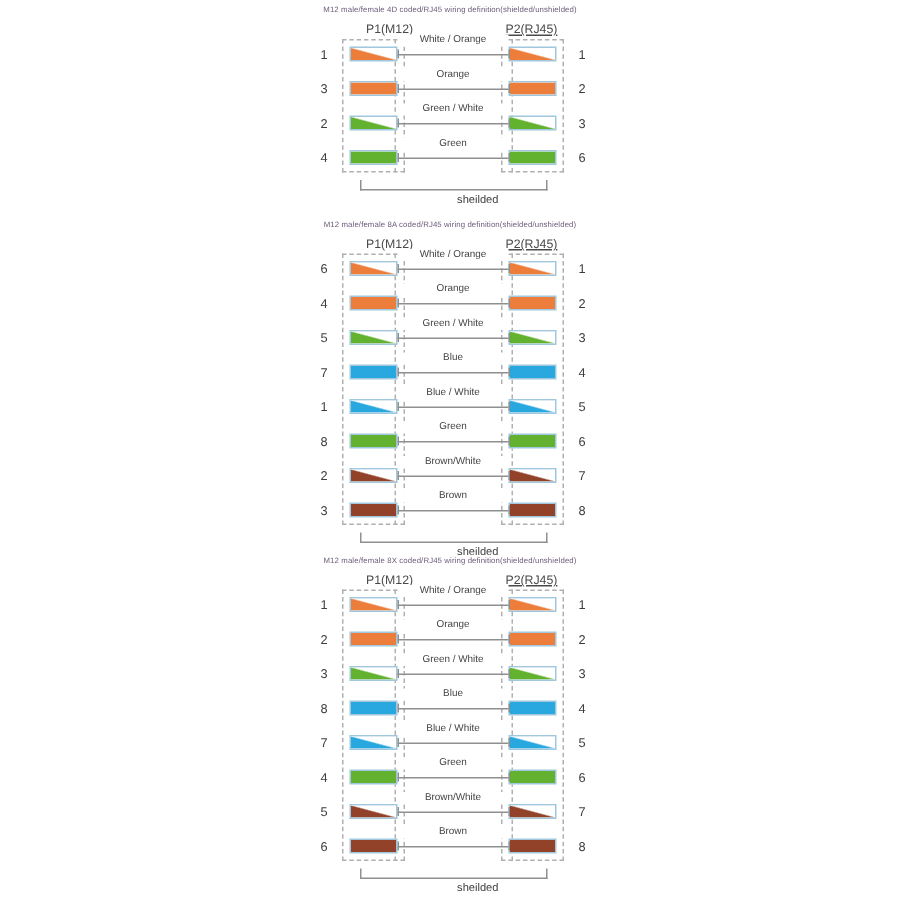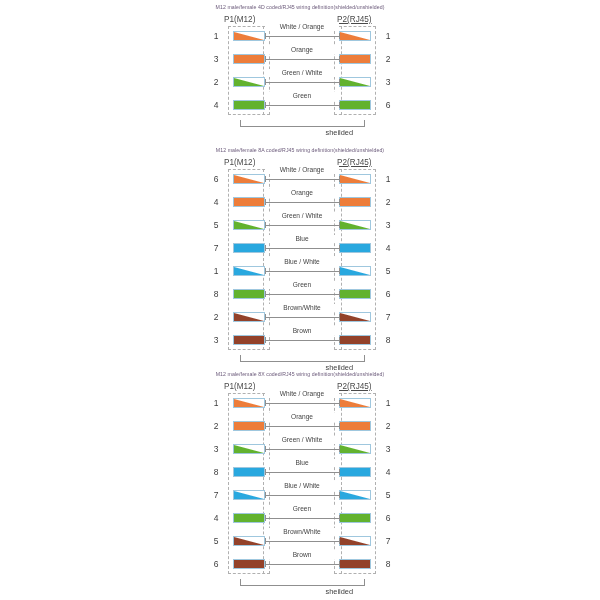--- a/index.html
+++ b/index.html
@@ -37,21 +37,21 @@
     letter-spacing: 0.08px;
     color: #6b5a7a;
     white-space: nowrap;
   }
   .port-head {
     position: absolute;
     font-size: 8.2px;
     color: #4a4a4a;
     white-space: nowrap;
   }
-  .port-head.left  { left: 224px; }
+  .port-head.left  { left: 244px; }
   .port-head.right { left: 337px; text-decoration: underline; }
 
   
   .conn-box {
     position: absolute;
     border: 1px dashed #b0b0b0;
     box-sizing: border-box;
   }
   .conn-box.left  { left: 228px; width: 42px; }
   .conn-box.right { left: 334px; width: 42px; }
@@ -145,23 +145,23 @@
     position: absolute;
     left: 240px;
     width: 125px;
     height: 7px;
     border: 1px solid #8f8f8f;
     border-top: none;
     box-sizing: border-box;
   }
   .shield-label {
     position: absolute;
-    left: 228px;
+    left: 256px;
     width: 125px;
-    text-align: right;
+    text-align: center;
     font-size: 7.4px;
     color: #3d3d3d;
   }
 </style>
 </head>
 <body>
 
 <div class="page" id="page">
     <div class="diagram" style="top: 4px;">
       <div class="diag-title">M12 male/female 4D coded/RJ45 wiring definition(shielded/unshielded)</div>

